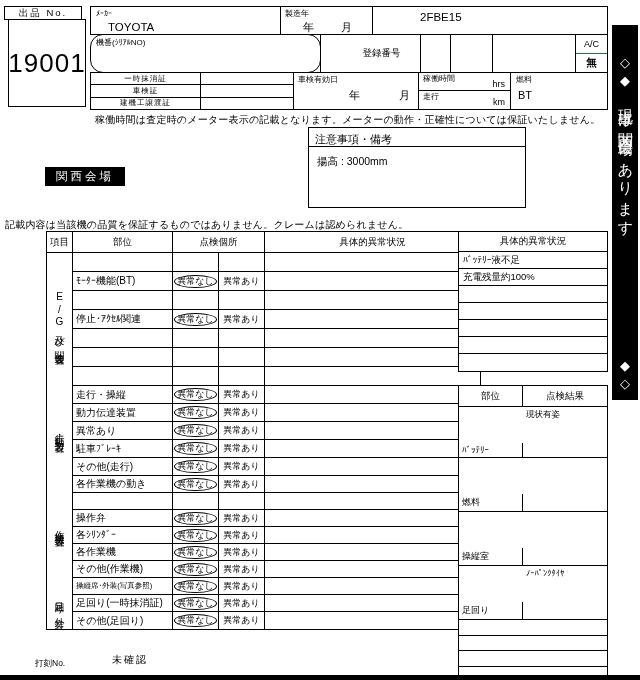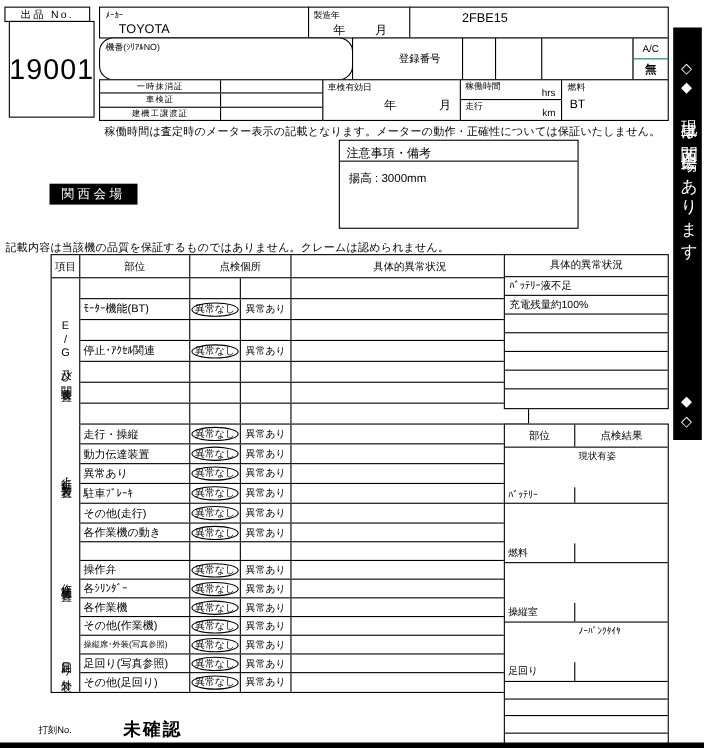--- a/index.html
+++ b/index.html
@@ -105,21 +105,21 @@
 
   
   #side-banner { left:612px; top:25px; width:26px; height:375px; background:#000; color:#fff; display:flex; flex-direction:column; align-items:center; padding:4px 0 6px 0; }
   .v-marks { writing-mode:vertical-rl; text-orientation:upright; font-size:13px; line-height:15px; letter-spacing:3px; }
   #banner-top-marks { margin-top:26px; }
   #banner-text { flex:1; display:flex; align-items:center; writing-mode:vertical-rl; text-orientation:upright; font-size:15px; letter-spacing:2.5px; margin:6px 0; }
   #bottom-bar { left:0; top:675px; width:640px; height:5px; background:#000; }
 
   
   #stamp-label { left:35px; top:658px; font-size:8.5px; }
-  #stamp-value { left:112px; top:653px; font-size:16px; font-weight:bold; letter-spacing:2px;text-align:right; }
+  #stamp-value { left:112px; top:653px; font-size:10px; font-weight:normal; letter-spacing:2px;text-align:right; }
 </style>
 </head>
 <body>
 
 <div class="cell" id="exhibit-label">出品 No.</div>
 <div class="cell" id="exhibit-number">19001</div>
 
 <div class="cell" id="c-maker">
   <span class="slbl">ﾒｰｶｰ</span>
   <div class="val">TOYOTA</div>
@@ -346,21 +346,21 @@
         <div class="grows">
           <div class="irow small">
             <div class="c part">操縦席･外装(写真参照)</div>
             <div class="c ok">
               <span class="oval">異常なし</span>
             </div>
             <div class="c ng">異常あり</div>
             <div class="c abn"></div>
           </div>
           <div class="irow">
-            <div class="c part">足回り(写真参照)</div>
+            <div class="c part">足回り(一時抹消証)</div>
             <div class="c ok">
               <span class="oval">異常なし</span>
             </div>
             <div class="c ng">異常あり</div>
             <div class="c abn"></div>
           </div>
           <div class="irow">
             <div class="c part">その他(足回り)</div>
             <div class="c ok">
               <span class="oval">異常なし</span>

